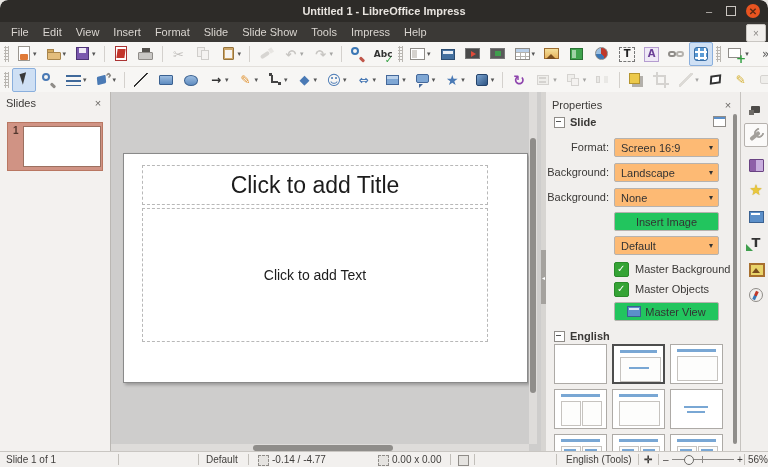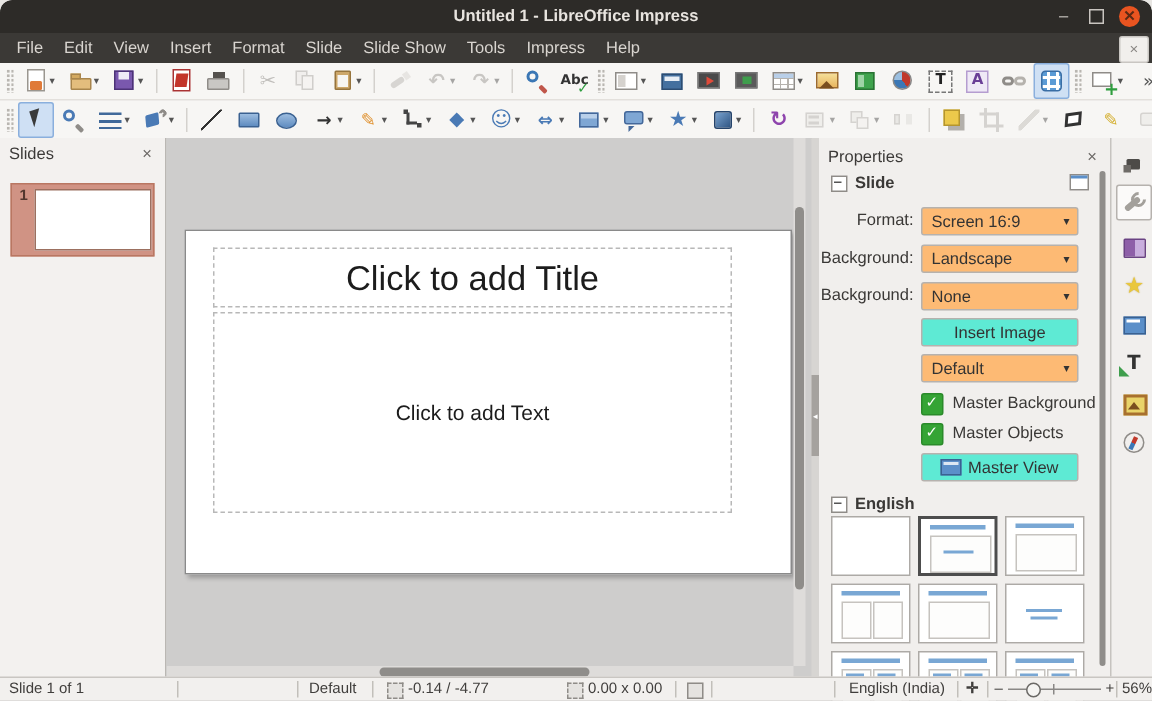--- a/index.html
+++ b/index.html
@@ -135,21 +135,21 @@
   .props .panel-header{padding-top:4px;}
   .section-header{position:absolute;left:8px;display:flex;align-items:center;gap:5px;font-size:11px;font-weight:bold;color:#3a3836;}
   .collapse-box{width:9px;height:9px;border:1px solid #8f8c88;background:#fff;position:relative;}
   .collapse-box::after{content:"";position:absolute;left:1px;top:3px;width:5px;height:1px;background:#555;}
   .more-options{position:absolute;right:14px;top:24px;width:11px;height:9px;background:#fff;border:1px solid #8f8c88;}
   .more-options::after{content:"";position:absolute;left:0;top:0;right:0;height:2px;background:#5b8fc9;}
   .prop-row{position:absolute;left:0;width:100%;height:19px;}
   .prop-label{position:absolute;left:0;width:63px;text-align:right;font-size:11px;color:#3a3836;line-height:19px;}
   .dropdown{position:absolute;left:68px;width:105px;height:19px;background:#fdba74;border:1px solid #b6b2ae;border-radius:2px;font-size:11px;color:#333;line-height:18px;padding-left:6px;box-sizing:border-box;}
   .dropdown::after{content:"▾";position:absolute;right:5px;top:0;font-size:8px;color:#333;line-height:18px;font-family:"DejaVu Sans",sans-serif;}
-  .pbutton{position:absolute;left:68px;width:105px;height:19px;background:#5eead4;border:1px solid #b6b2ae;border-radius:2px;font-size:11px;color:#333;display:flex;align-items:center;justify-content:center;box-sizing:border-box;gap:4px;}
+  .pbutton{position:absolute;left:68px;width:105px;height:19px;background:#22c55e;border:1px solid #b6b2ae;border-radius:2px;font-size:11px;color:#333;display:flex;align-items:center;justify-content:center;box-sizing:border-box;gap:4px;}
   .checkbox-row{position:absolute;left:68px;display:flex;align-items:center;gap:6px;height:14px;}
   .checkbox{width:13px;height:13px;background:#35a435;border:1px solid #2a8a2a;border-radius:2px;position:relative;}
   .checkbox::after{content:"✓";position:absolute;left:2px;top:0;color:#fff;font-size:10px;font-weight:bold;font-family:"DejaVu Sans",sans-serif;}
   .checkbox-label{font-size:11px;color:#3a3836;}
   .mv-icon{width:12px;height:9px;background:#5b8fc9;border:1px solid #3a6191;position:relative;}
   .mv-icon::after{content:"";position:absolute;left:1px;top:1px;right:1px;height:2px;background:#dce7f3;}
   .layout-grid-row{position:absolute;left:8px;display:flex;gap:5px;}
   .layout-thumb{width:53px;height:40px;background:#fff;border:1px solid #adaaa6;position:relative;box-sizing:border-box;}
   .layout-thumb.selected{border:2px solid #4d4d4d;}
   .mini-title{position:absolute;left:6px;right:6px;top:4px;height:3px;background:#79a7d4;}
@@ -586,21 +586,21 @@
     <span class="sb" style="left:206px;" data-name="master-slide-status">Default</span>
     <span class="sbsep" style="left:248px;" data-name="statusbar-separator"></span>
     <span class="sb-icon dashed" style="left:258px;" data-name="cursor-position-icon"></span>
     <span class="sb" style="left:272px;" data-name="cursor-position-status">-0.14 / -4.77</span>
     <span class="sb-icon dashed" style="left:378px;" data-name="object-size-icon"></span>
     <span class="sb" style="left:392px;" data-name="object-size-status">0.00 x 0.00</span>
     <span class="sbsep" style="left:450px;" data-name="statusbar-separator"></span>
     <span class="sb-icon" style="left:458px;" data-name="document-modified-icon"></span>
     <span class="sbsep" style="left:474px;" data-name="statusbar-separator"></span>
     <span class="sbsep" style="left:556px;" data-name="statusbar-separator"></span>
-    <span class="sb" style="left:566px;" data-name="language-status">English (India)</span>
+    <span class="sb" style="left:566px;" data-name="language-status">English (Tools)</span>
     <span class="sbsep" style="left:638px;" data-name="statusbar-separator"></span>
     <span class="sb" style="left:644px;font-weight:bold;" data-name="fit-slide-icon">✛</span>
     <span class="sbsep" style="left:658px;" data-name="statusbar-separator"></span>
     <span class="sb" style="left:663px;" data-name="zoom-out-button">–</span>
     <span class="zoom-track" data-name="zoom-slider"></span>
     <span class="zoom-tick" data-name="zoom-slider-tick"></span>
     <span class="zoom-thumb" data-name="zoom-slider-thumb"></span>
     <span class="sb" style="left:737px;" data-name="zoom-in-button">+</span>
     <span class="sbsep" style="left:744px;" data-name="statusbar-separator"></span>
     <span class="sb" style="left:748px;" data-name="zoom-percent-status">56%</span>

